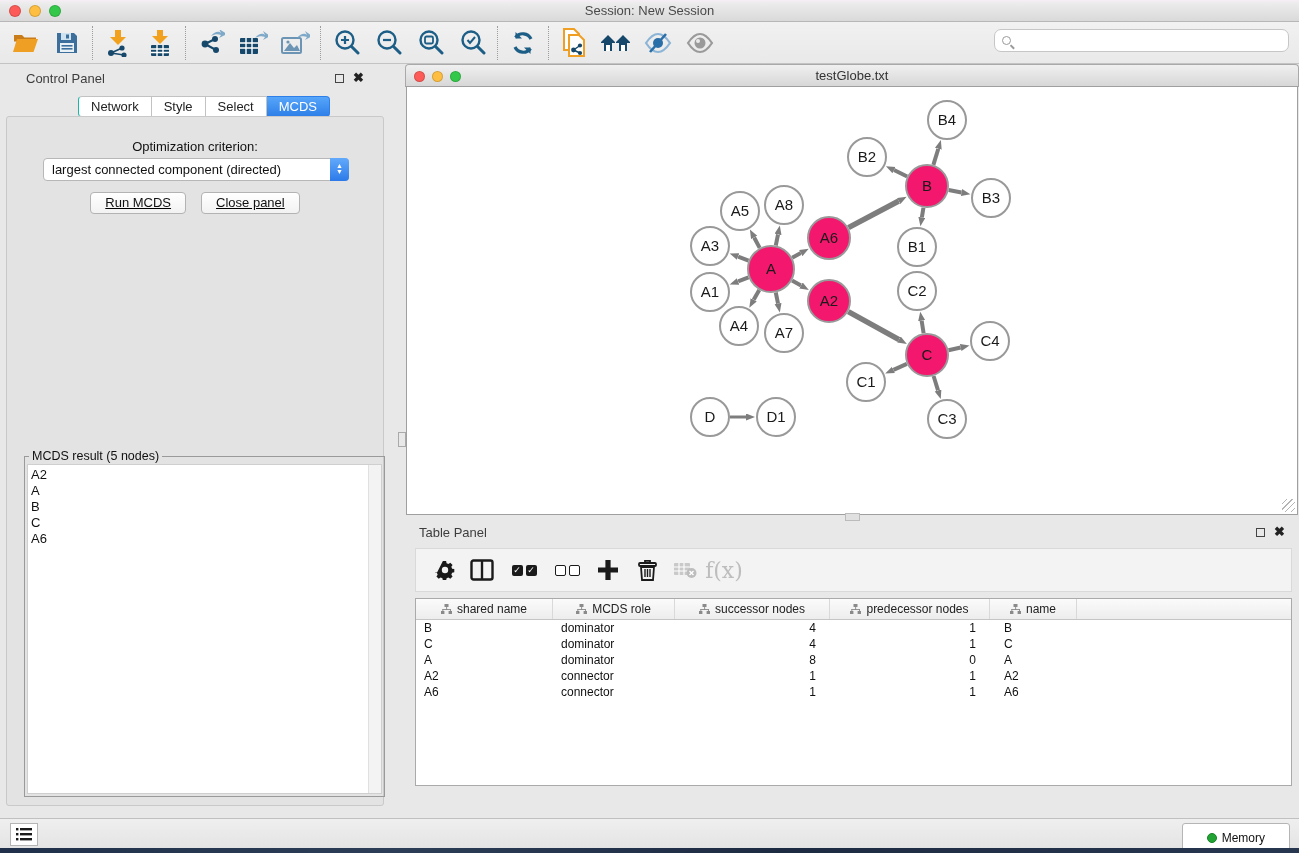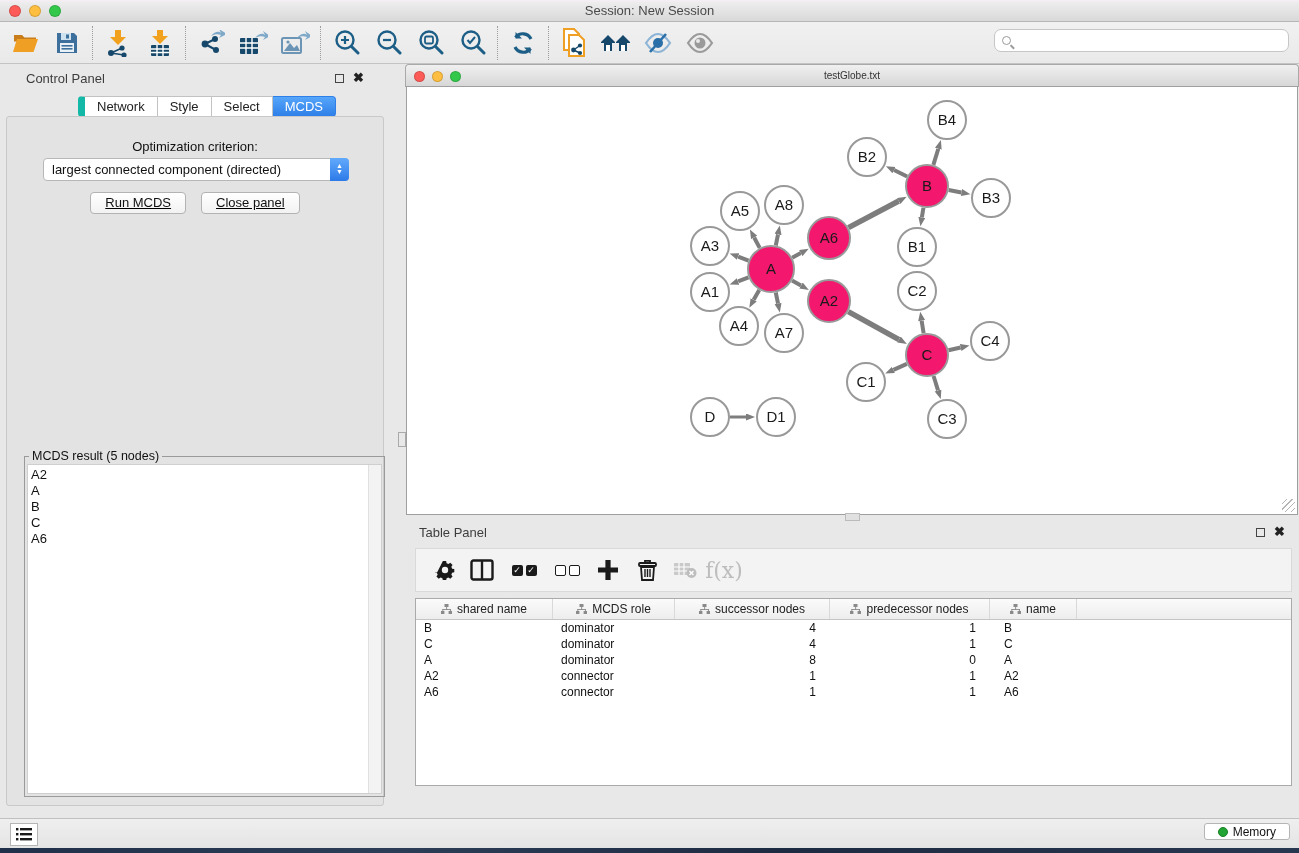--- a/index.html
+++ b/index.html
@@ -35,21 +35,21 @@
   .float-icon { width:9px; height:9px; border:1.5px solid #444; display:inline-block; }
   .close-icon { font-size:13px; font-weight:bold; color:#222; line-height:10px; }
 
   
   #control-panel { left:0; top:64px; width:390px; height:754px; }
   #cp-header { position:absolute; left:0; top:0; width:100%; height:28px; display:flex; align-items:center;
     padding:0 26px; justify-content:space-between; }
   .seg-tabs { display:flex; }
   .seg-tab { height:21px; line-height:19px; padding:0 12px; background:#fff; border:1px solid #c2c2c2;
     border-left:none; font-size:13px; color:#222; cursor:pointer; }
-  .seg-tab:first-child { border-left:7px solid #14b8a6; border-radius:4px 0 0 4px; }
+  .seg-tab:first-child { border-left:1px solid #14b8a6; border-radius:4px 0 0 4px; }
   .seg-tab:last-child { border-radius:0 4px 4px 0; }
   .seg-tab.active { background:linear-gradient(#56a6fb,#2e7fe8); border-color:#2e7fe8; color:#fff; }
   #cp-tabs { position:absolute; left:78px; top:32px; }
   #cp-content { position:absolute; left:6px; top:52px; width:378px; height:690px; background:#e3e3e3;
     border:1px solid #c9c9c9; border-radius:3px; }
   #opt-label { position:absolute; left:0; top:22px; width:100%; text-align:center; font-size:13px; color:#111; }
   #criterion-select { position:absolute; left:36px; top:41px; width:306px; height:23px; background:#fff;
     border:1px solid #b7b7b7; border-radius:4px; display:flex; align-items:center; cursor:pointer; }
   #criterion-select .val { flex:1; font-size:13px; color:#111; padding-left:8px; white-space:nowrap; }
   .stepper { width:19px; height:23px; margin:-1px -1px 0 0; border-radius:0 4px 4px 0;
@@ -66,21 +66,21 @@
   #result-list ul { list-style:none; padding:2px 0 0 3px; }
   #result-list li { font-size:13px; line-height:16px; color:#111; }
 
   
   #network-window { left:405px; top:64px; width:894px; height:452px; }
   #nw-titlebar { position:absolute; left:0; top:0; width:100%; height:23px;
     background:linear-gradient(#f0f0f0,#d7d7d7); border:1px solid #a9a9a9; border-bottom:1px solid #9f9f9f;
     border-radius:4px 4px 0 0; }
   #nw-titlebar .lights { position:absolute; left:8px; top:6px; display:flex; gap:7px; }
   #nw-titlebar .lights .tl-dot { width:11px; height:11px; }
-  #nw-titlebar .title { text-align:center; font-size:10px; line-height:22px; color:#333; }
+  #nw-titlebar .title { text-align:center; font-size:13px; line-height:22px; color:#333; }
   #nw-canvas { position:absolute; left:1px; top:23px; width:892px; height:428px; background:#fff;
     border:1px solid #9f9f9f; border-top:none; }
   #left-divider-handle { position:absolute; left:-7px; top:368px; width:8px; height:15px; background:#e8e8e8;
     border:1px solid #aaa; }
   #bottom-divider-handle { position:absolute; left:440px; bottom:-5px; width:15px; height:8px; background:#e0e0e0;
     border:1px solid #bbb; }
   #resize-grip { position:absolute; right:2px; bottom:2px; width:13px; height:13px;
     background:repeating-linear-gradient(135deg, transparent 0 3px, #b5b5b5 3px 4px); }
 
   
@@ -104,22 +104,22 @@
   .tr { display:flex; height:16px; }
   .td { font-size:12px; color:#111; line-height:16px; white-space:nowrap; overflow:hidden; }
   .td.l { text-align:left; padding-left:8px; } .td.r { text-align:right; padding-right:14px; }
   #tp-tabs { position:absolute; left:0; top:268px; width:100%; display:flex; justify-content:center; }
 
   
   #statusbar { left:0; top:818px; width:1299px; height:30px; background:linear-gradient(#efefef,#e4e4e4);
     border-top:1px solid #c0c0c0; }
   #menu-list-btn { position:absolute; left:10px; top:4px; width:28px; height:23px; background:#fff;
     border:1px solid #b5b5b5; display:flex; align-items:center; justify-content:center; cursor:pointer; }
-  #memory-btn { position:absolute; right:9px; top:4px; height:17px; background:#fff; border:1px solid #b5b5b5;
-    border-radius:3px; display:flex; align-items:center; gap:5px; padding:0 13px; cursor:pointer; }
+  #memory-btn { position:absolute; right:9px; top:4px; height:29px; background:#fff; border:1px solid #b5b5b5;
+    border-radius:3px; display:flex; align-items:center; gap:5px; padding:0 24px; cursor:pointer; }
   #memory-btn .dot { width:10px; height:10px; border-radius:50%; background:#21a433; border:1px solid #188027; }
   #memory-btn .lbl { font-size:12px; color:#111; }
   #desktop-strip { left:0; top:848px; width:1299px; height:5px;
     background:linear-gradient(90deg,#20304a,#2c3e57 30%,#1d2b42 60%,#27374f); }
 
   .gap-band { left:390px; top:64px; width:15px; height:754px; background:#e8e8e8; }
 </style>
 </head>
 <body>
 

